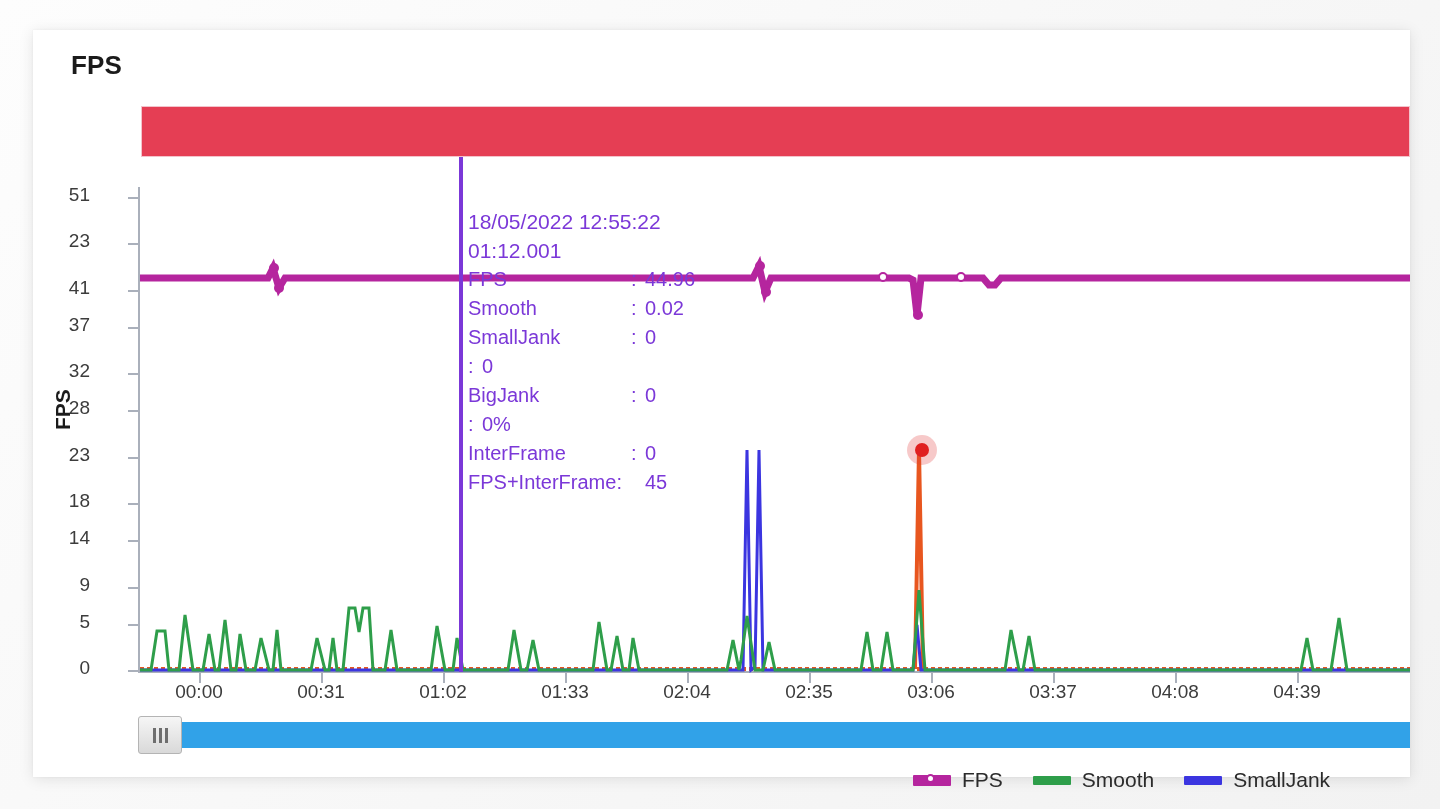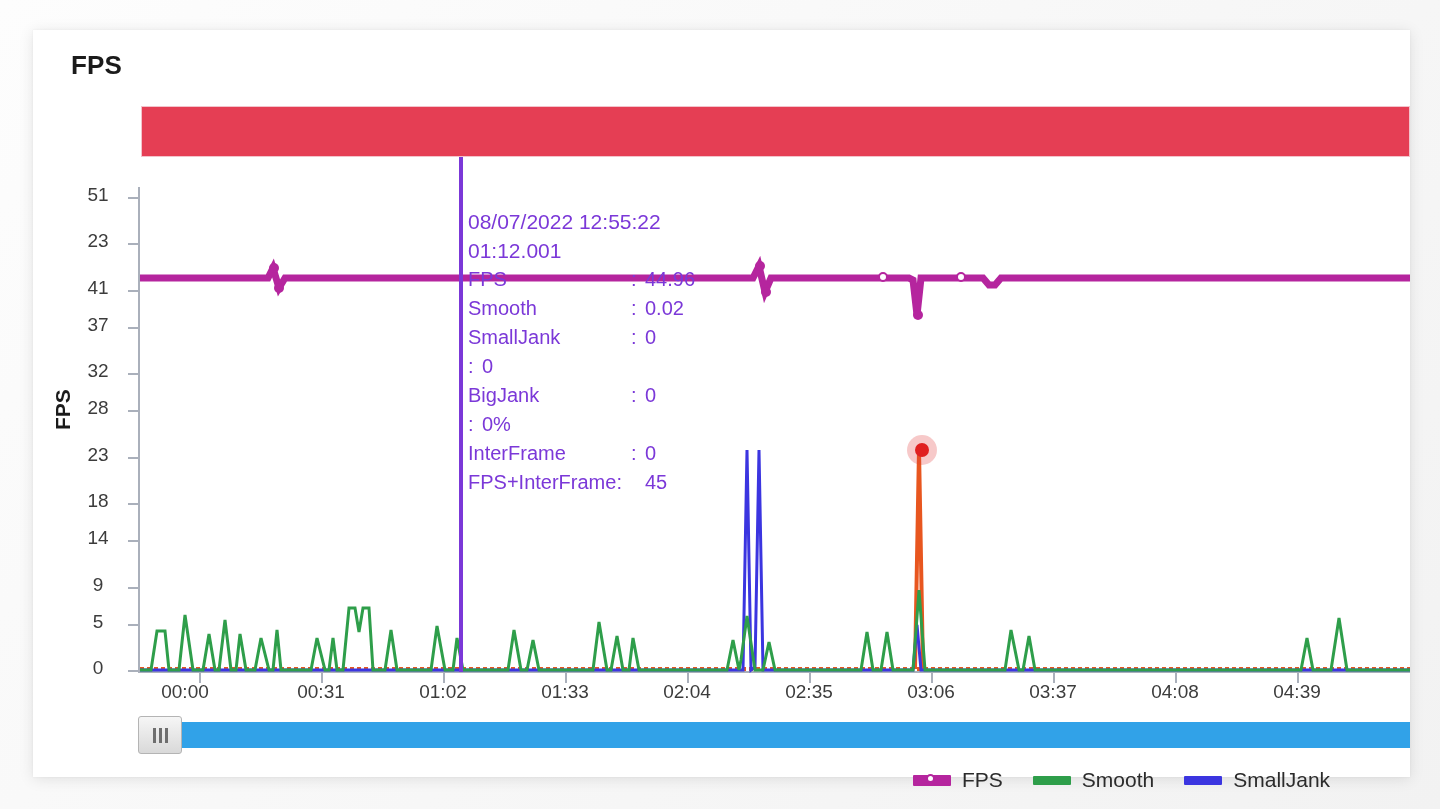--- a/index.html
+++ b/index.html
@@ -62,24 +62,24 @@
   .axis-line-x {
     position: absolute;
     left: 105px;
     top: 641px;
     width: 1272px;
     height: 2px;
     background: #aab0bb;
   }
   .ytick-label {
     position: absolute;
-    right: 1292px;
+    right: 1320px;
     font-size: 19px;
     color: #3c3c3c;
-    text-align: center;
+    text-align: right;
     width: 40px;
   }
   .ytick-mark {
     position: absolute;
     left: 95px;
     width: 10px;
     height: 2px;
     background: #aab0bb;
   }
   .xtick-label {
@@ -254,21 +254,21 @@
           <div class="ytick-label" style="top: 497.157px;">14</div>
           <div class="ytick-mark" style="top: 510.157px;"></div>
           <div class="ytick-label" style="top: 543.529px;">9</div>
           <div class="ytick-mark" style="top: 556.529px;"></div>
           <div class="ytick-label" style="top: 580.627px;">5</div>
           <div class="ytick-mark" style="top: 593.627px;"></div>
           <div class="ytick-label" style="top: 627px;">0</div>
           <div class="ytick-mark" style="top: 640px;"></div>
         </div>
       <div id="xticks">
-          <div class="xtick-label" style="left: 152px;">00:00</div>
+          <div class="xtick-label" style="left: 166px;">00:00</div>
           <div class="xtick-mark" style="left: 166px;"></div>
           <div class="xtick-label" style="left: 288px;">00:31</div>
           <div class="xtick-mark" style="left: 288px;"></div>
           <div class="xtick-label" style="left: 410px;">01:02</div>
           <div class="xtick-mark" style="left: 410px;"></div>
           <div class="xtick-label" style="left: 532px;">01:33</div>
           <div class="xtick-mark" style="left: 532px;"></div>
           <div class="xtick-label" style="left: 654px;">02:04</div>
           <div class="xtick-mark" style="left: 654px;"></div>
           <div class="xtick-label" style="left: 776px;">02:35</div>
@@ -328,21 +328,21 @@
         </g>
         <g fill="#ffffff" stroke="#b5259e" stroke-width="2">
           <circle cx="850" cy="247" r="4"></circle>
           <circle cx="928" cy="247" r="4"></circle>
         </g>
       </svg>
 
       <div class="crosshair"></div>
 
       <div class="tooltip">
-        <div class="tt-head">08/07/2022 12:55:22</div>
+        <div class="tt-head">18/05/2022 12:55:22</div>
         <div class="tt-head">01:12.001</div>
         <div id="tooltip-rows">
             <div class="tt-row">
               <span class="tt-key">FPS</span>
               <span class="tt-sep">:</span>
               <span>44.96</span>
             </div>
             <div class="tt-row">
               <span class="tt-key">Smooth</span>
               <span class="tt-sep">:</span>

